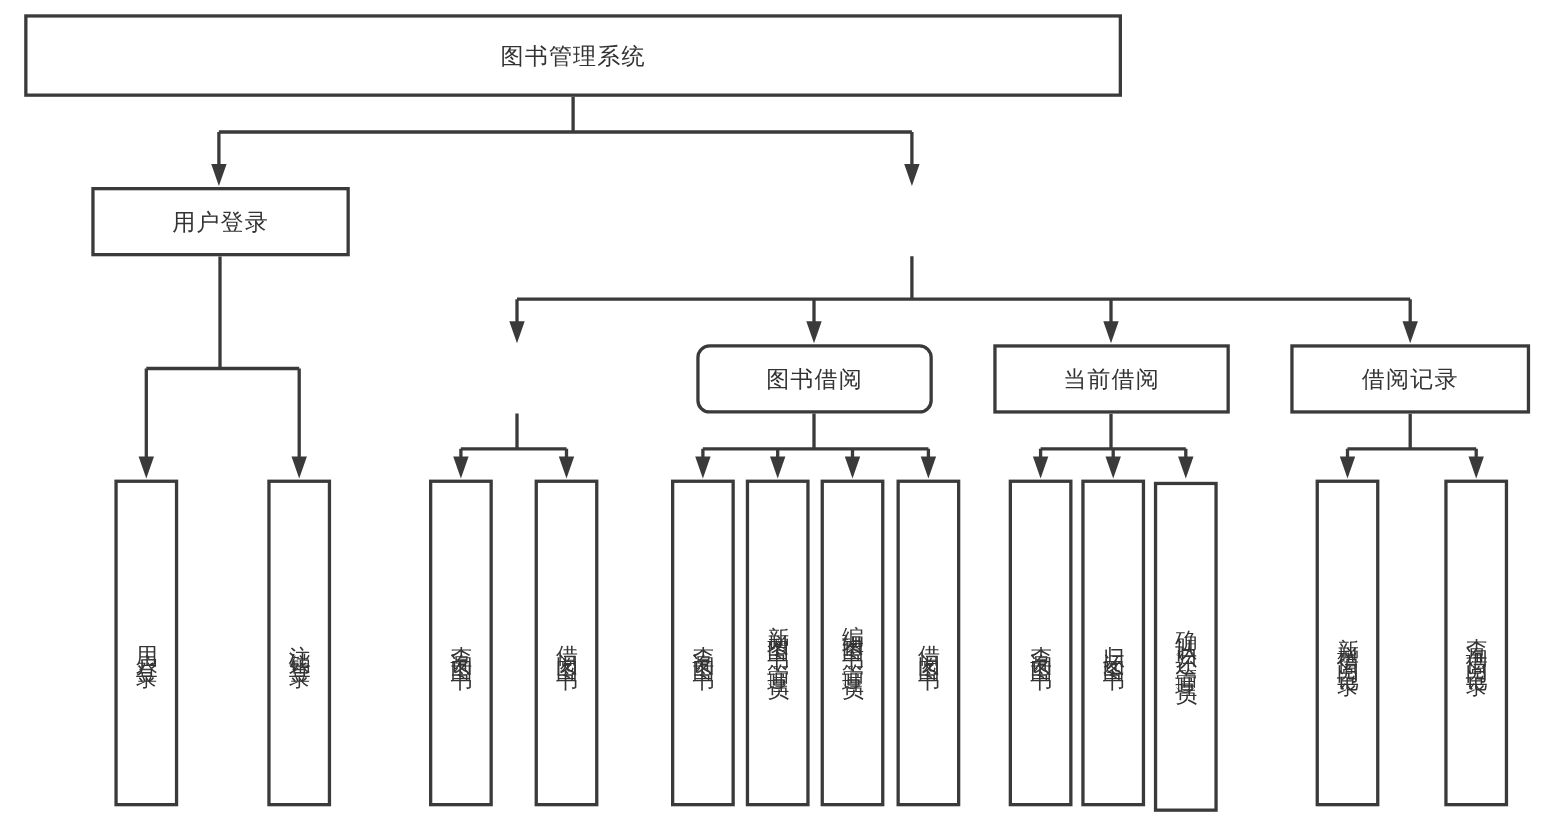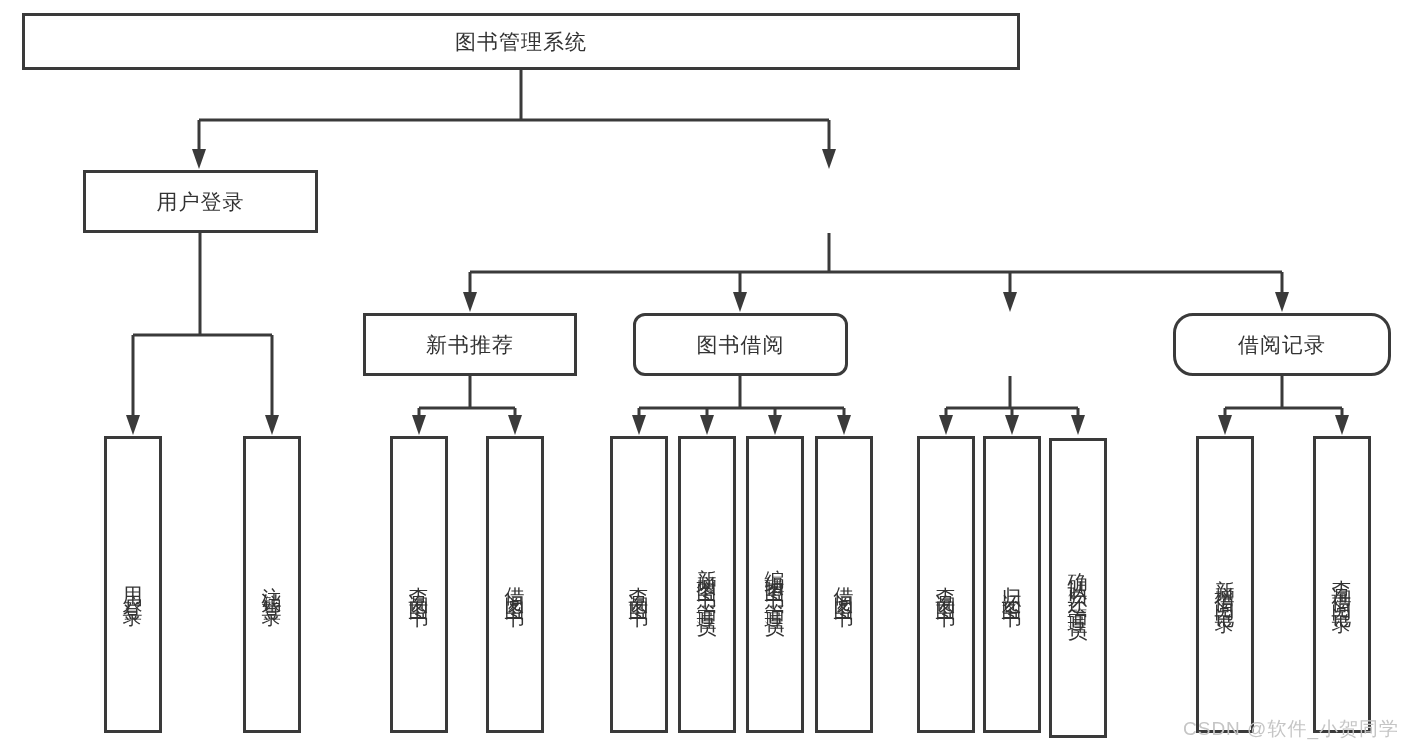--- a/index.html
+++ b/index.html
@@ -105,41 +105,40 @@
     <path d="M1010 376 V408 M946 408 H1078 M946 408 V418 M1012 408 V418 M1078 408 V418"></path>
     <polygon points="939,415 953,415 946,435"></polygon>
     <polygon points="1005,415 1019,415 1012,435"></polygon>
     <polygon points="1071,415 1085,415 1078,435"></polygon>
 
     <path d="M1282 376 V408 M1225 408 H1342 M1225 408 V418 M1342 408 V418"></path>
     <polygon points="1218,415 1232,415 1225,435"></polygon>
     <polygon points="1335,415 1349,415 1342,435"></polygon>
   </svg>
 
-  <div class="box" style="left:22px; top:13px; width:998px; height:57px;">图书管理系统</div>
+  <div class="box" style="left:22px; top:13px; width:998px; height:75px;">图书管理系统</div>
 
   <div class="box" style="left:83px; top:170px; width:235px; height:63px;">用户登录</div>
 
-  <div class="box" style="left:363px; top:313px; width:214px; height:63px;">新书推荐</div>
   <div class="box" style="left:633px; top:313px; width:215px; height:63px;border-radius:12px;">图书借阅</div>
-  <div class="box" style="left:1173px; top:313px; width:218px; height:63px;border-radius:20px;">借阅记录</div>
+  <div class="box" style="left:903px; top:313px; width:215px; height:63px;">当前借阅</div>
+  <div class="box" style="left:1173px; top:313px; width:218px; height:63px;">借阅记录</div>
 
   <div class="vbox" style="left:104px; top:436px; width:58px; height:297px;">用户登录</div>
   <div class="vbox" style="left:243px; top:436px; width:58px; height:297px;">注销登录</div>
 
   <div class="vbox" style="left:390px; top:436px; width:58px; height:297px;">查询图书</div>
   <div class="vbox" style="left:486px; top:436px; width:58px; height:297px;">借阅图书</div>
 
   <div class="vbox" style="left:610px; top:436px; width:58px; height:297px;">查询图书</div>
   <div class="vbox" style="left:678px; top:436px; width:58px; height:297px;">新增图书（管理员）</div>
   <div class="vbox" style="left:746px; top:436px; width:58px; height:297px;">编辑图书（管理员）</div>
   <div class="vbox" style="left:815px; top:436px; width:58px; height:297px;">借阅图书</div>
 
   <div class="vbox" style="left:917px; top:436px; width:58px; height:297px;">查询图书</div>
   <div class="vbox" style="left:983px; top:436px; width:58px; height:297px;">归还图书</div>
   <div class="vbox" style="left:1049px; top:438px; width:58px; height:300px;">确认归还（管理员）</div>
 
   <div class="vbox" style="left:1196px; top:436px; width:58px; height:297px;">新增借阅记录</div>
   <div class="vbox" style="left:1313px; top:436px; width:58px; height:297px;">查询借阅记录</div>
 
-  <div class="watermark">CSDN @软件_小贺同学</div>
 
 </div>
 
 </body></html>

